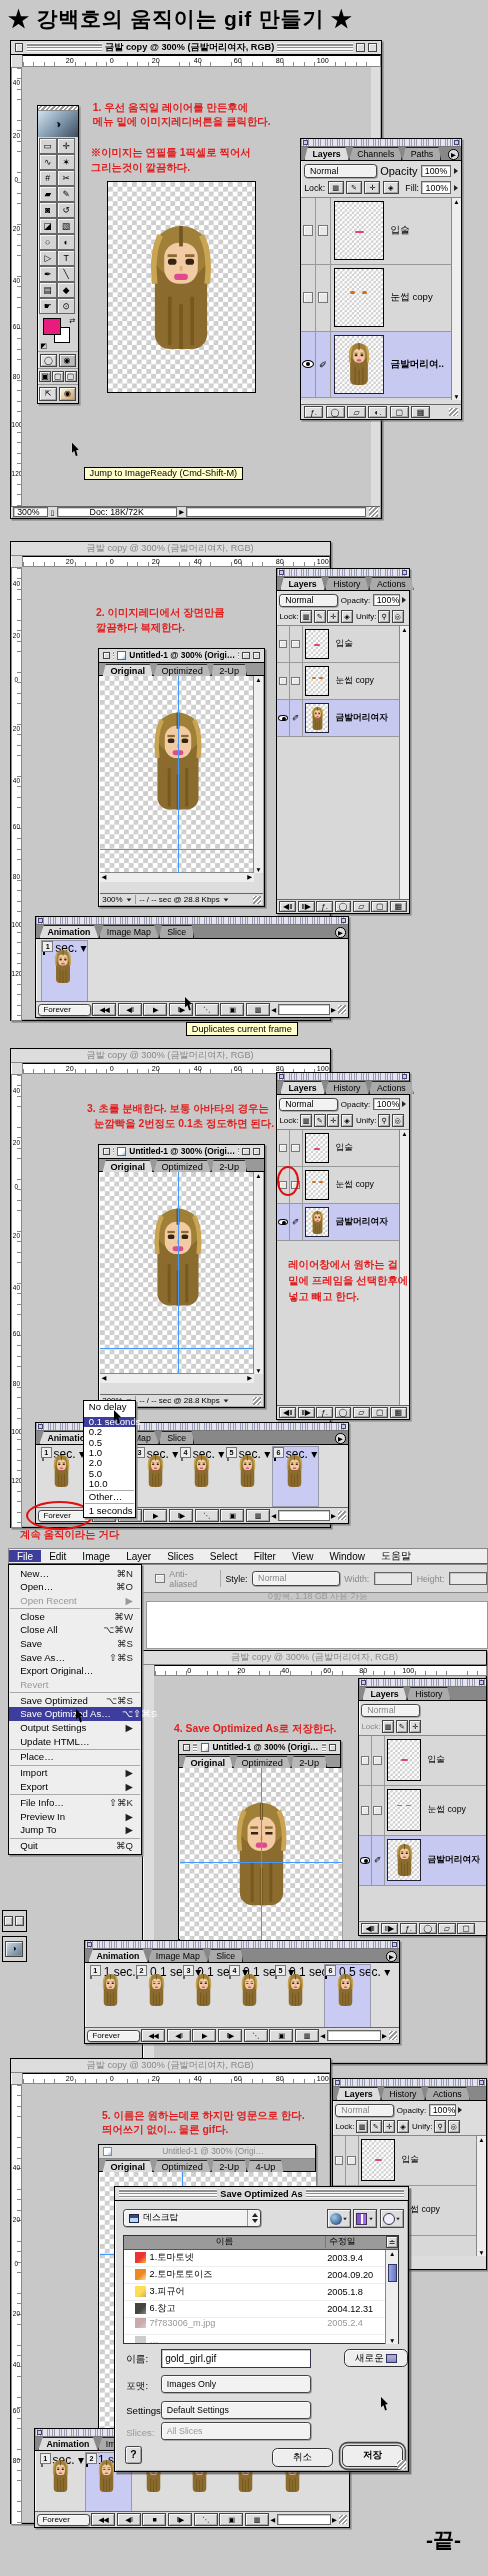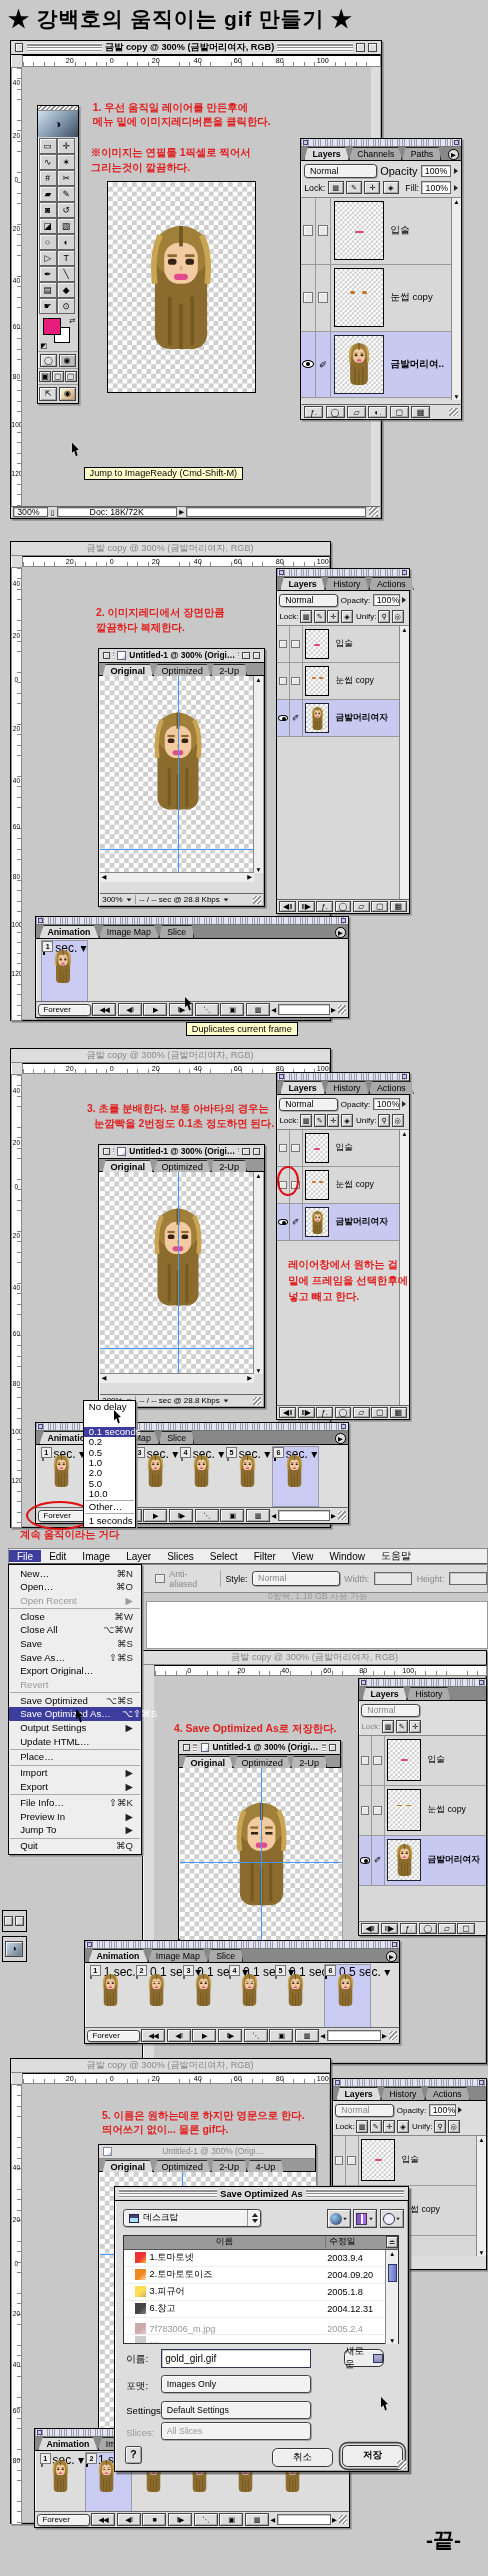--- a/index.html
+++ b/index.html
@@ -658,21 +658,21 @@
     <span class="btn cbtn">▣</span>
     <span class="btn cbtn">▦</span>
     <span style="font-size:6.4px">◀</span>
       <span class="inset" style="flex:1;height:10.4px"></span>
       <span style="font-size:6.4px">▶</span>
     <span class="gr" style="width:8.8px;height:8.8px"></span>
   </div>
 </div>
 
 <div class="menu" style="left:83px;top:1400px;width:53px;background:#fff;font-size:8.4px;padding:0.8px 0">
-  <div class="mi" style="height:25px;line-height:10.4px;padding:0 4.8px">No delay</div>
+  <div class="mi" style="height:15px;line-height:10.4px;padding:0 4.8px">No delay</div>
   <div class="mi hl" style="height:10.4px;line-height:10.4px;padding:0 4.8px">0.1 seconds</div>
   <div class="mi" style="height:10.4px;line-height:10.4px;padding:0 4.8px">0.2</div>
   <div class="mi" style="height:10.4px;line-height:10.4px;padding:0 4.8px">0.5</div>
   <div class="mi" style="height:10.4px;line-height:10.4px;padding:0 4.8px">1.0</div>
   <div class="mi" style="height:10.4px;line-height:10.4px;padding:0 4.8px">2.0</div>
   <div class="mi" style="height:10.4px;line-height:10.4px;padding:0 4.8px">5.0</div>
   <div class="mi" style="height:10.4px;line-height:10.4px;padding:0 4.8px">10.0</div>
   <div class="msep"></div>
   <div class="mi" style="height:10.4px;line-height:10.4px;padding:0 4.8px">Other…</div>
   <div class="msep"></div>
@@ -1150,39 +1150,39 @@
       <div style="display:flex;align-items:center;height:17px;border-bottom:0.8px solid #eee;padding-left:11.2px;gap:4px">
           <span class="fico" style="width:10.4px;height:10.4px;background:linear-gradient(135deg,#fd5 55%,#ca6)"></span>
           <span style="flex:1;font-size:9.2px">3.피규어</span>
           <span style="width:58px;font-size:9.2px">2005.1.8</span>
         </div>
       <div style="display:flex;align-items:center;height:17px;border-bottom:0.8px solid #eee;padding-left:11.2px;gap:4px">
           <span class="fico" style="width:10.4px;height:10.4px;background:linear-gradient(135deg,#444 55%,#887)"></span>
           <span style="flex:1;font-size:9.2px">6.창고</span>
           <span style="width:58px;font-size:9.2px">2004.12.31</span>
         </div>
-      <div style="display:flex;align-items:flex-end;height:17px;border-bottom:0.8px solid #eee;padding-left:11.2px;gap:4px;color:#999">
+      <div style="display:flex;align-items:flex-start;height:17px;border-bottom:0.8px solid #eee;padding-left:11.2px;gap:4px;color:#999">
           <span class="fico" style="width:10.4px;height:10.4px;background:linear-gradient(135deg,#caa 55%,#dcc)"></span>
           <span style="flex:1;font-size:9.2px">7f783006_m.jpg</span>
           <span style="width:58px;font-size:9.2px">2005.2.4</span>
         </div>
       <div style="display:flex;align-items:center;height:11.2px;padding-left:11.2px;gap:4px;color:#aaa">
           <span style="width:10.4px;height:8px;background:#ccc"></span>
           <span style="flex:1;font-size:9.2px">…</span>
         </div>
     </div>
     <div class="vsb" style="right:0;top:13.6px;height:94px;width:12.8px">
         <span>▲</span>
         <span style="position:absolute;top:14.4px;left:1.6px;width:8.8px;height:17.6px;background:linear-gradient(90deg,#9ad,#67c);border:0.8px solid #336"></span>
         <span style="margin-top:auto">▼</span>
       </div>
   </div>
   <span class="dlab" style="left:11.2px;top:166px">이름:</span>
   <input class="inset" style="position: absolute; left: 46px; top: 162px; width: 150px; height: 19px; border: 1.6px solid rgb(51, 51, 85); font-size: 10px; font-family: &quot;Liberation Sans&quot;, sans-serif;" value="gold_girl.gif">
-  <span class="mbtn" style="position:absolute;left:229px;top:162px;width:40px;height:18.4px;gap:2px">
+  <span class="mbtn" style="position:absolute;left:229px;top:162px;width:64px;height:18.4px;gap:2px">
       <span>새로운</span>
       <span style="width:11.2px;height:8.8px;background:linear-gradient(180deg,#aac 40%,#88b);border:0.8px solid #336"></span>
     </span>
   <span class="dlab" style="left:11.2px;top:193px">포맷:</span>
   <span class="pop" style="position:absolute;left:46px;top:188px;width:150px;height:17.6px">Images Only</span>
   <span class="dlab" style="left:11.2px;top:218px">Settings:</span>
   <span class="pop" style="position:absolute;left:46px;top:214px;width:150px;height:17.6px">Default Settings</span>
   <span class="dlab" style="left:11.2px;top:240px;color:#999">Slices:</span>
   <span class="pop" style="position:absolute;left:46px;top:235px;width:150px;height:17.6px;color:#999">All Slices</span>
   <span class="btn" style="position:absolute;left:9.6px;top:259px;width:17.6px;height:17.6px;border-radius:2.4px;font-size:10.4px;font-weight:bold">?</span>

